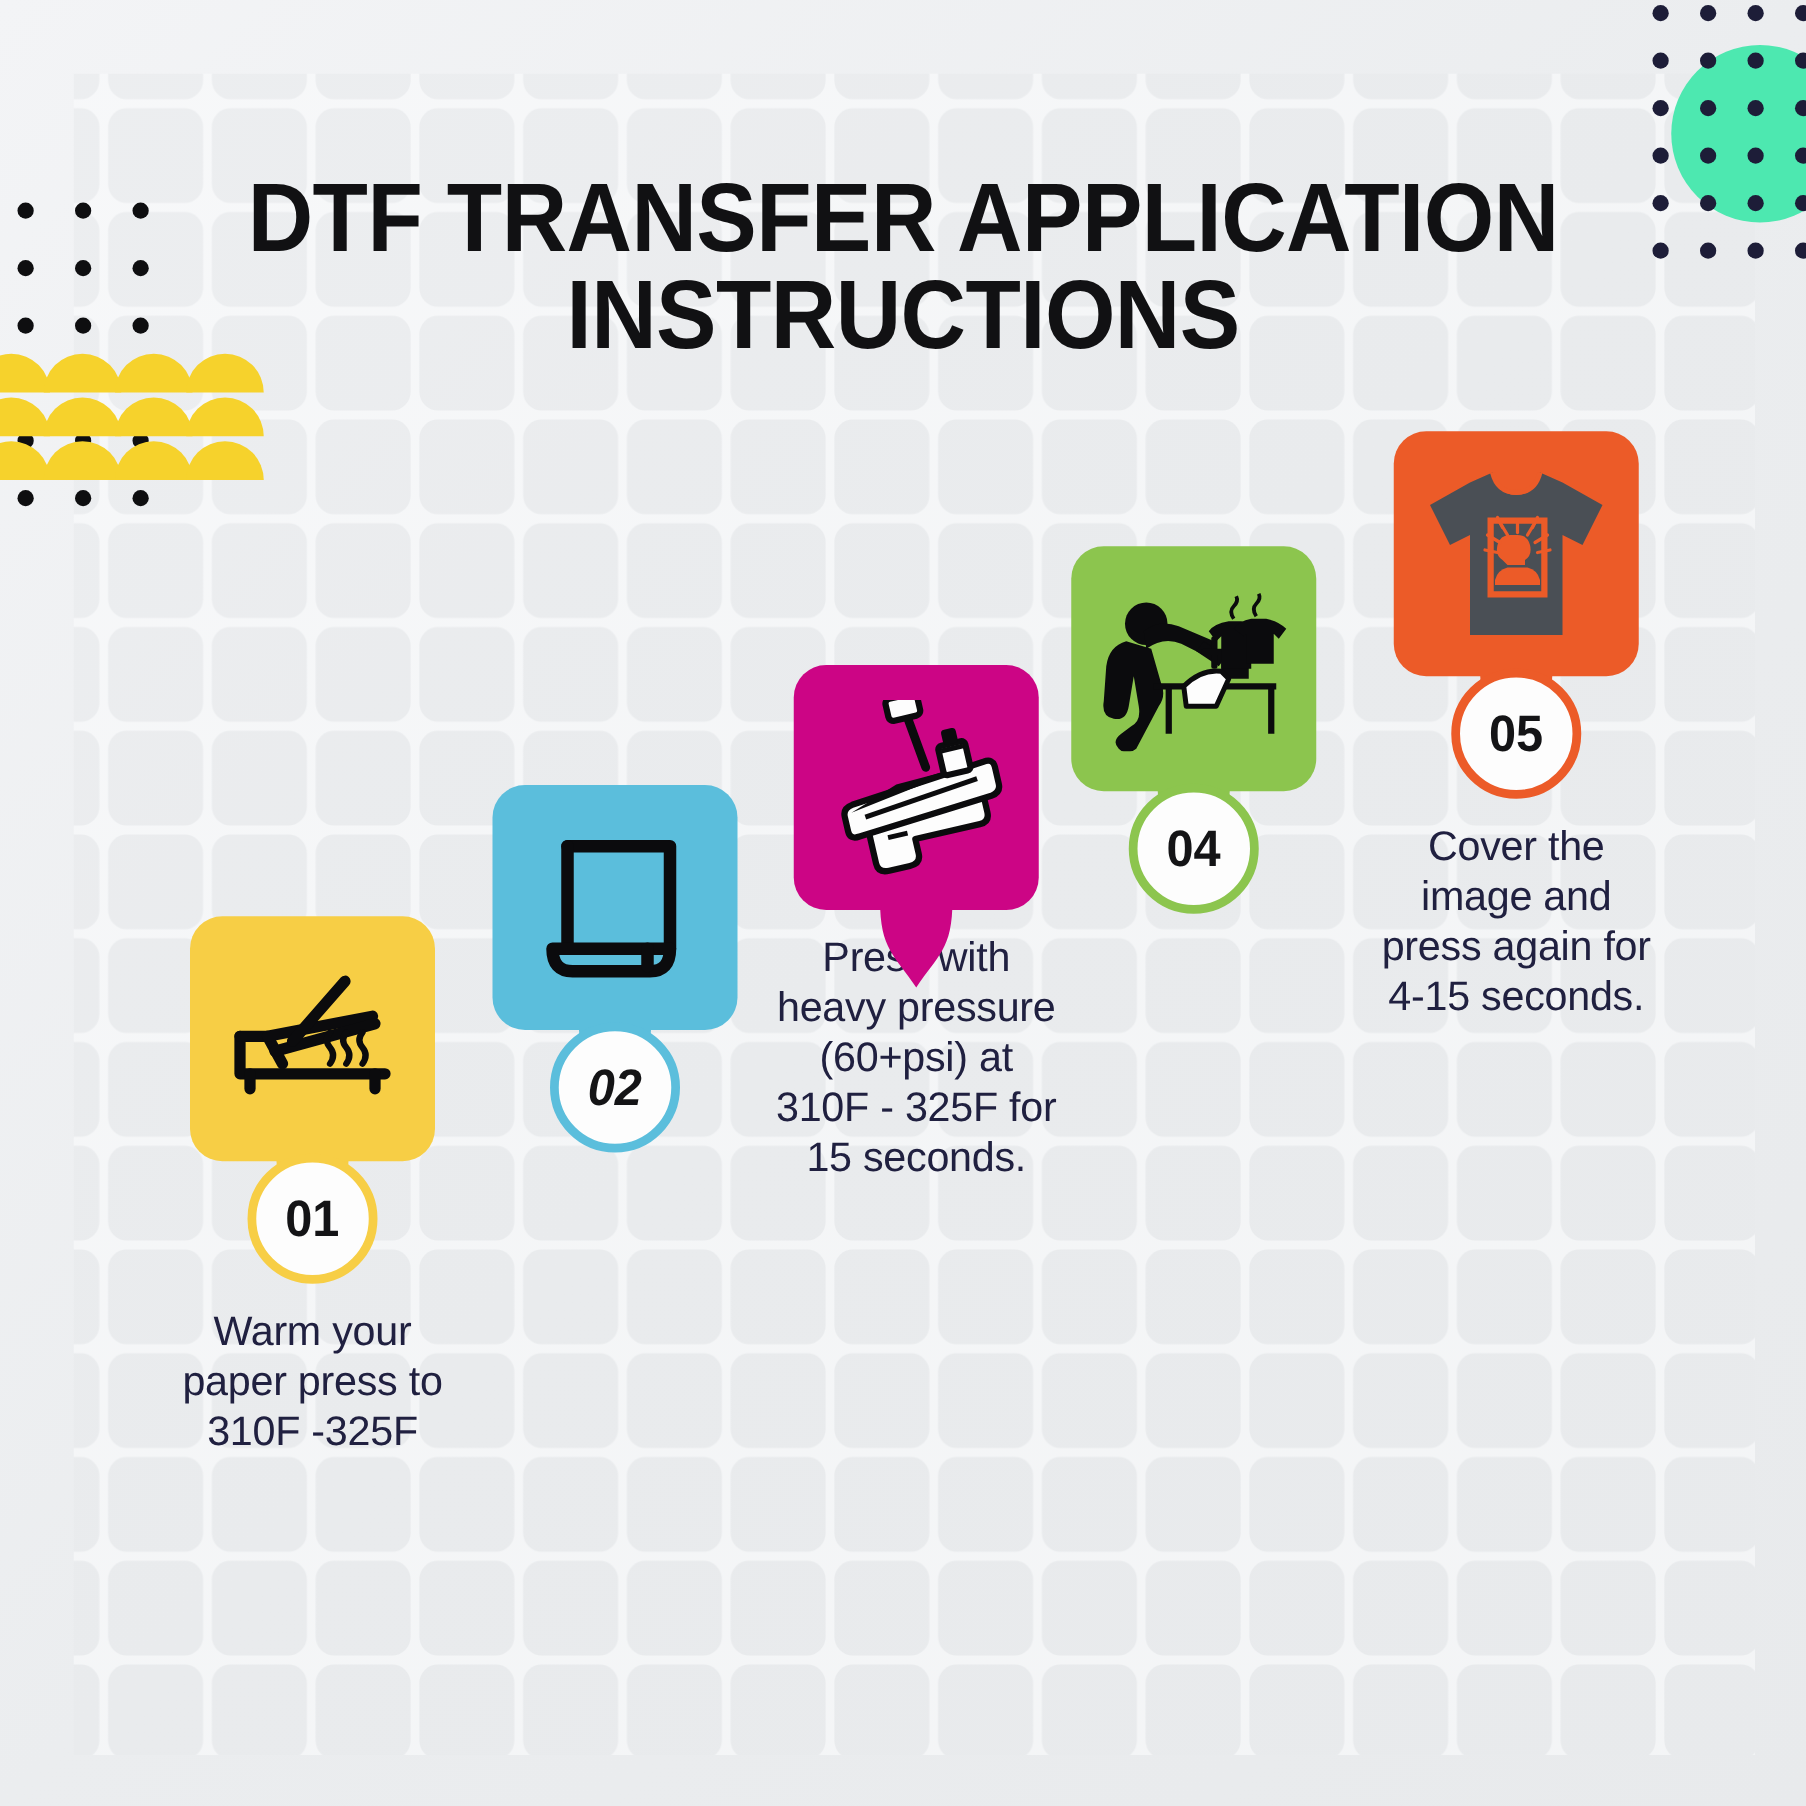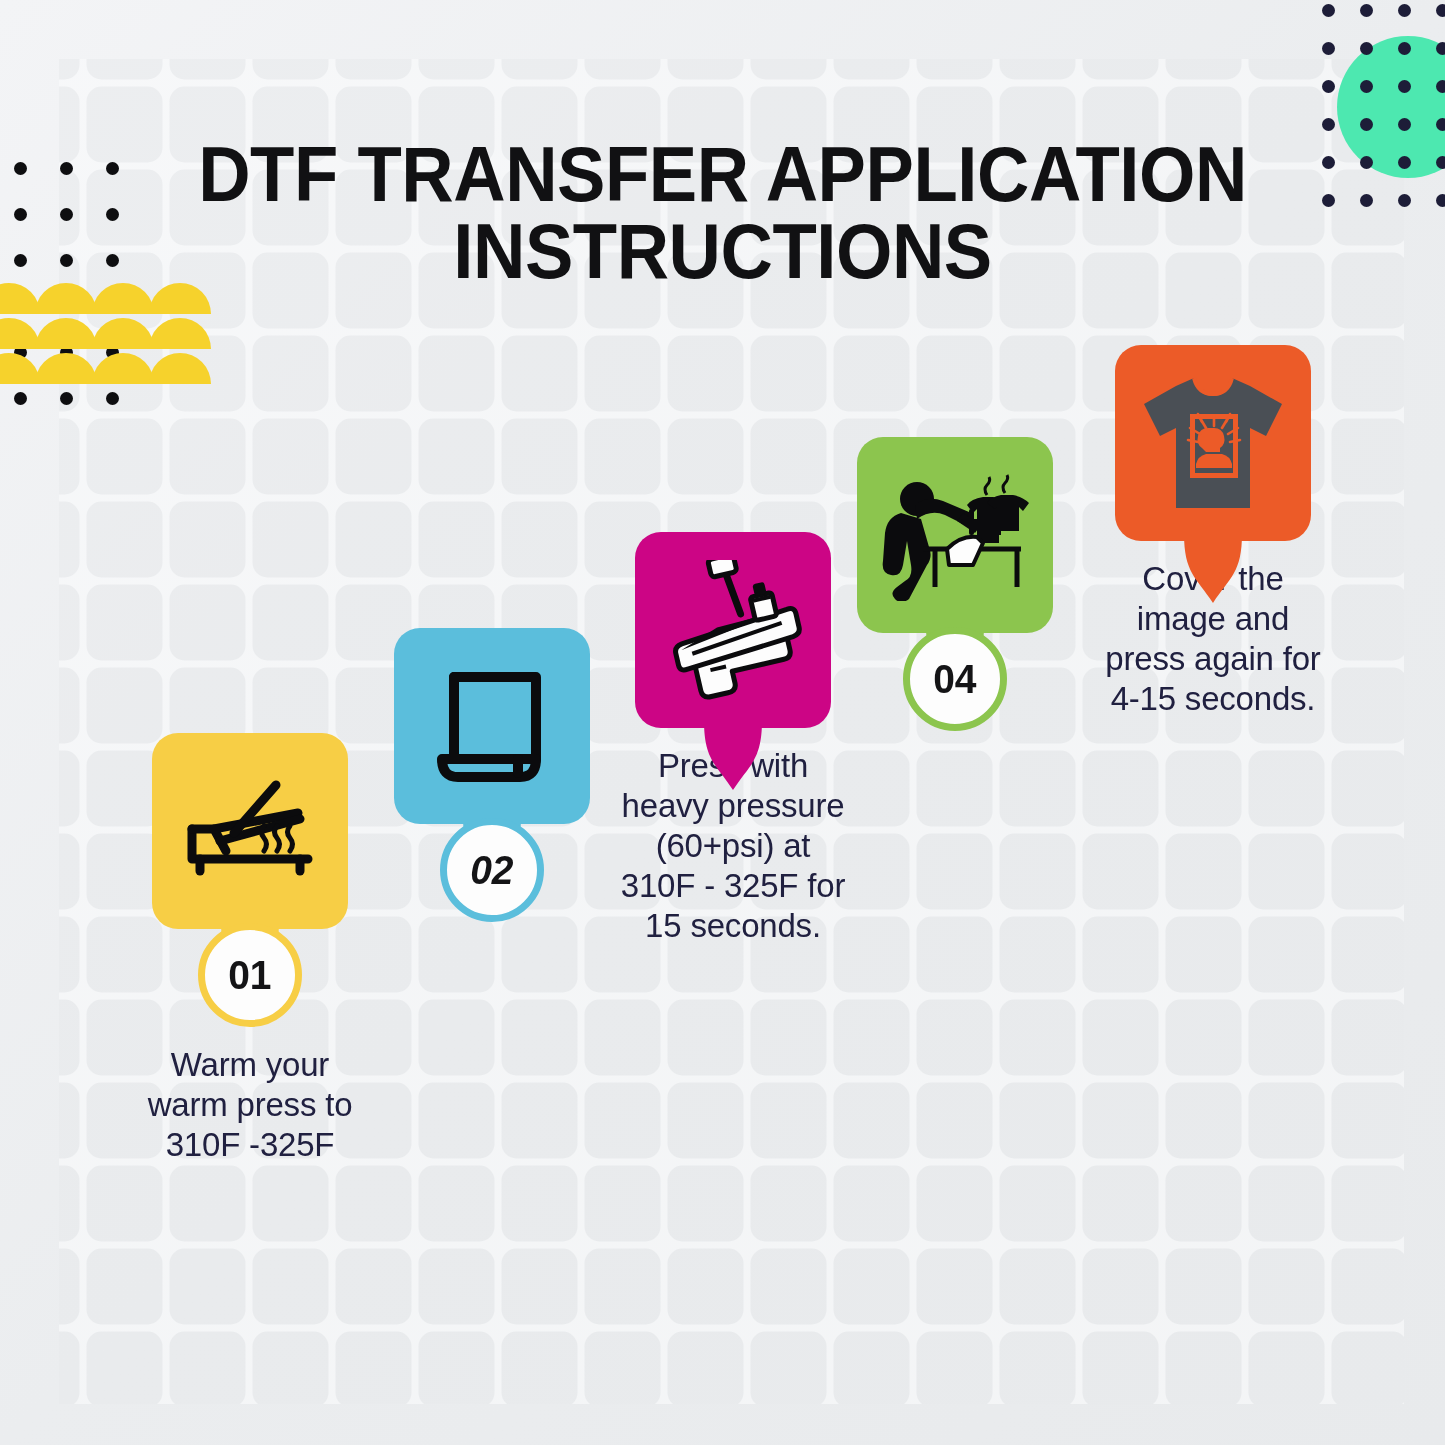--- a/index.html
+++ b/index.html
@@ -274,21 +274,21 @@
               <path d="M84 80 q5 -7 0 -13 q-5 -6 0 -12"></path>
               <path d="M97 80 q5 -7 0 -13 q-5 -6 0 -12"></path>
               <path d="M110 80 q5 -7 0 -13 q-5 -6 0 -12"></path>
             </g>
           </svg>
         </div>
         <div class="pin-circle" style="border:7px solid #F7CE45;">
           <span class="pin-num">01</span>
         </div>
       </div>
-      <p class="step-text">Warm your warm press to 310F -325F</p>
+      <p class="step-text">Warm your paper press to 310F -325F</p>
     </div>
 
     <div class="step" style="left:372px; top:628px;font-style:italic;">
       <div class="pin">
         <svg class="pin-neck" viewBox="0 0 74 74">
           <path d="M8 0 C8 40 20 44 37 70 C54 44 66 40 66 0 Z" fill="#5BBEDC"></path>
         </svg>
         <div class="pin-card" style="background:#5BBEDC;">
           <svg class="icon-svg" width="120" height="122" viewBox="0 0 120 122">
             <g fill="none" stroke="#0B0B0D" stroke-width="10" stroke-linecap="round" stroke-linejoin="round">
@@ -389,18 +389,21 @@
                 <path d="M62 64 L52 58"></path>
                   <path d="M90 64 L100 58"></path>
                 <path d="M60 72 L50 70"></path>
                   <path d="M92 72 L102 70"></path>
                 <path d="M64 52 L60 44"></path>
                   <path d="M88 52 L92 44"></path>
               </g>
             </g>
           </svg>
         </div>
+        <div class="pin-circle" style="border:7px solid #EC5B28;">
+          <span class="pin-num">05</span>
+        </div>
       </div>
       <p class="step-text">Cover the image and press again for 4-15 seconds.</p>
     </div>
 
   </div>
 </div>
 
 </body></html>

